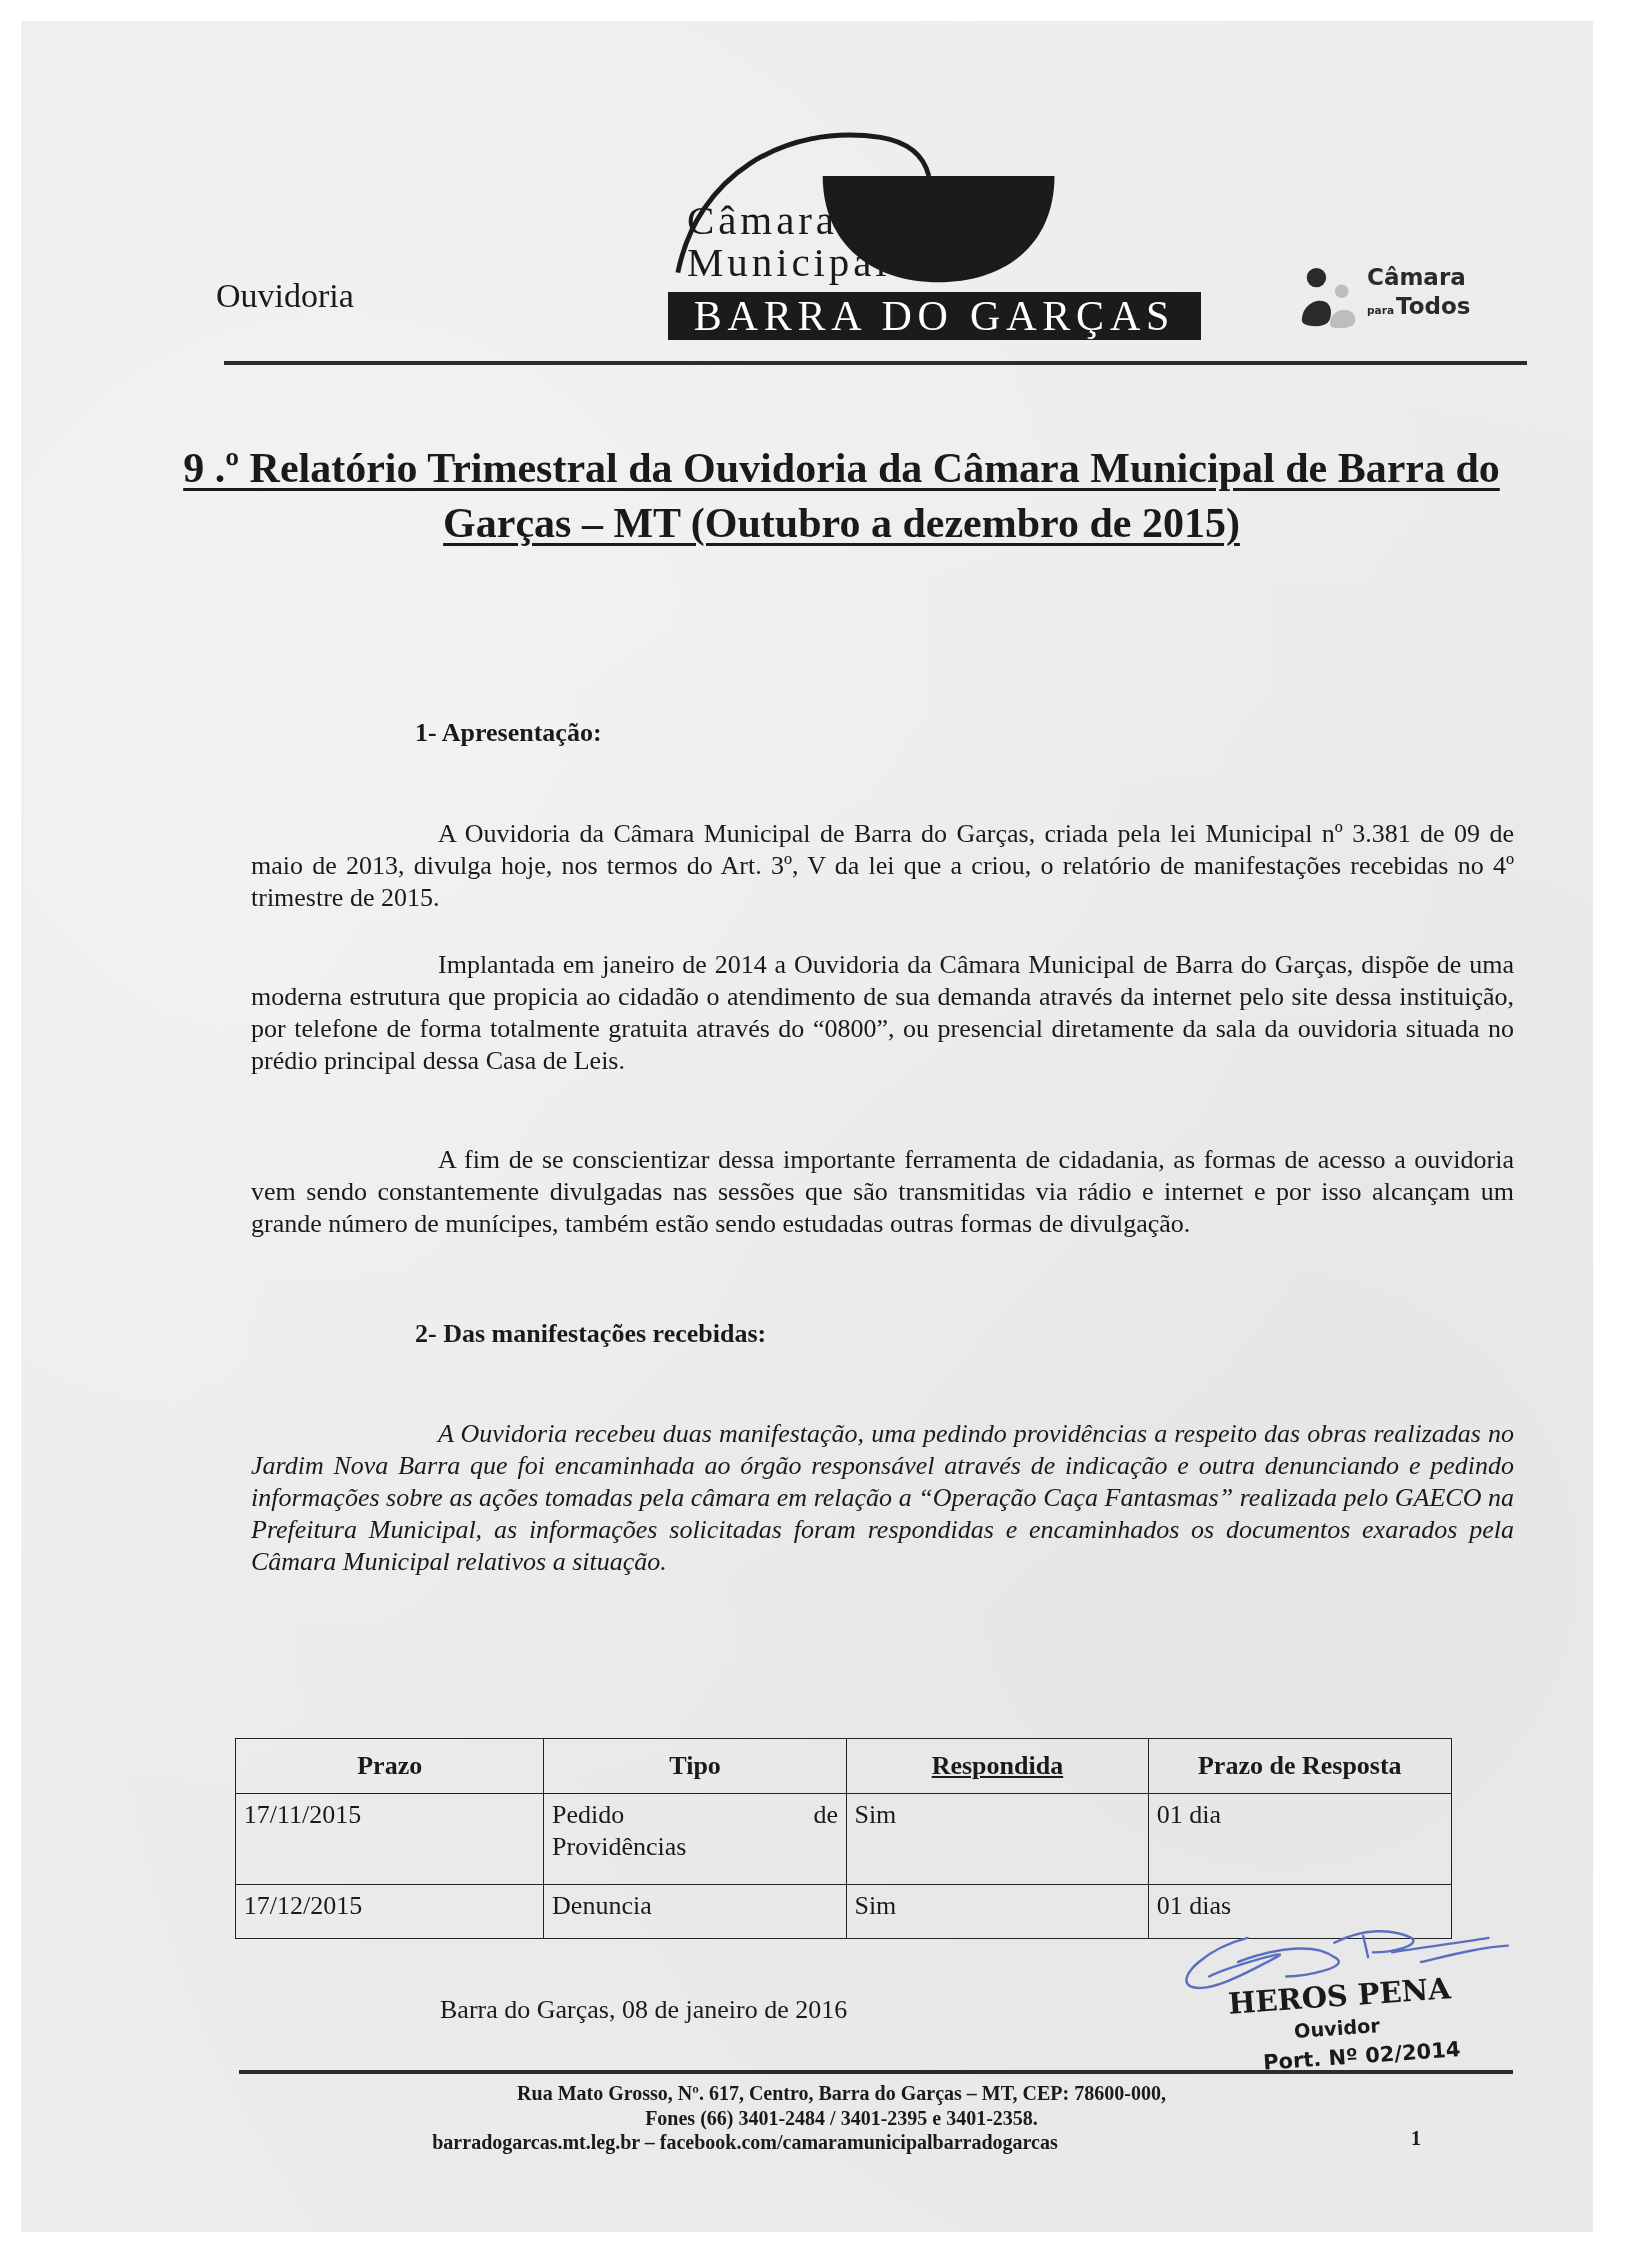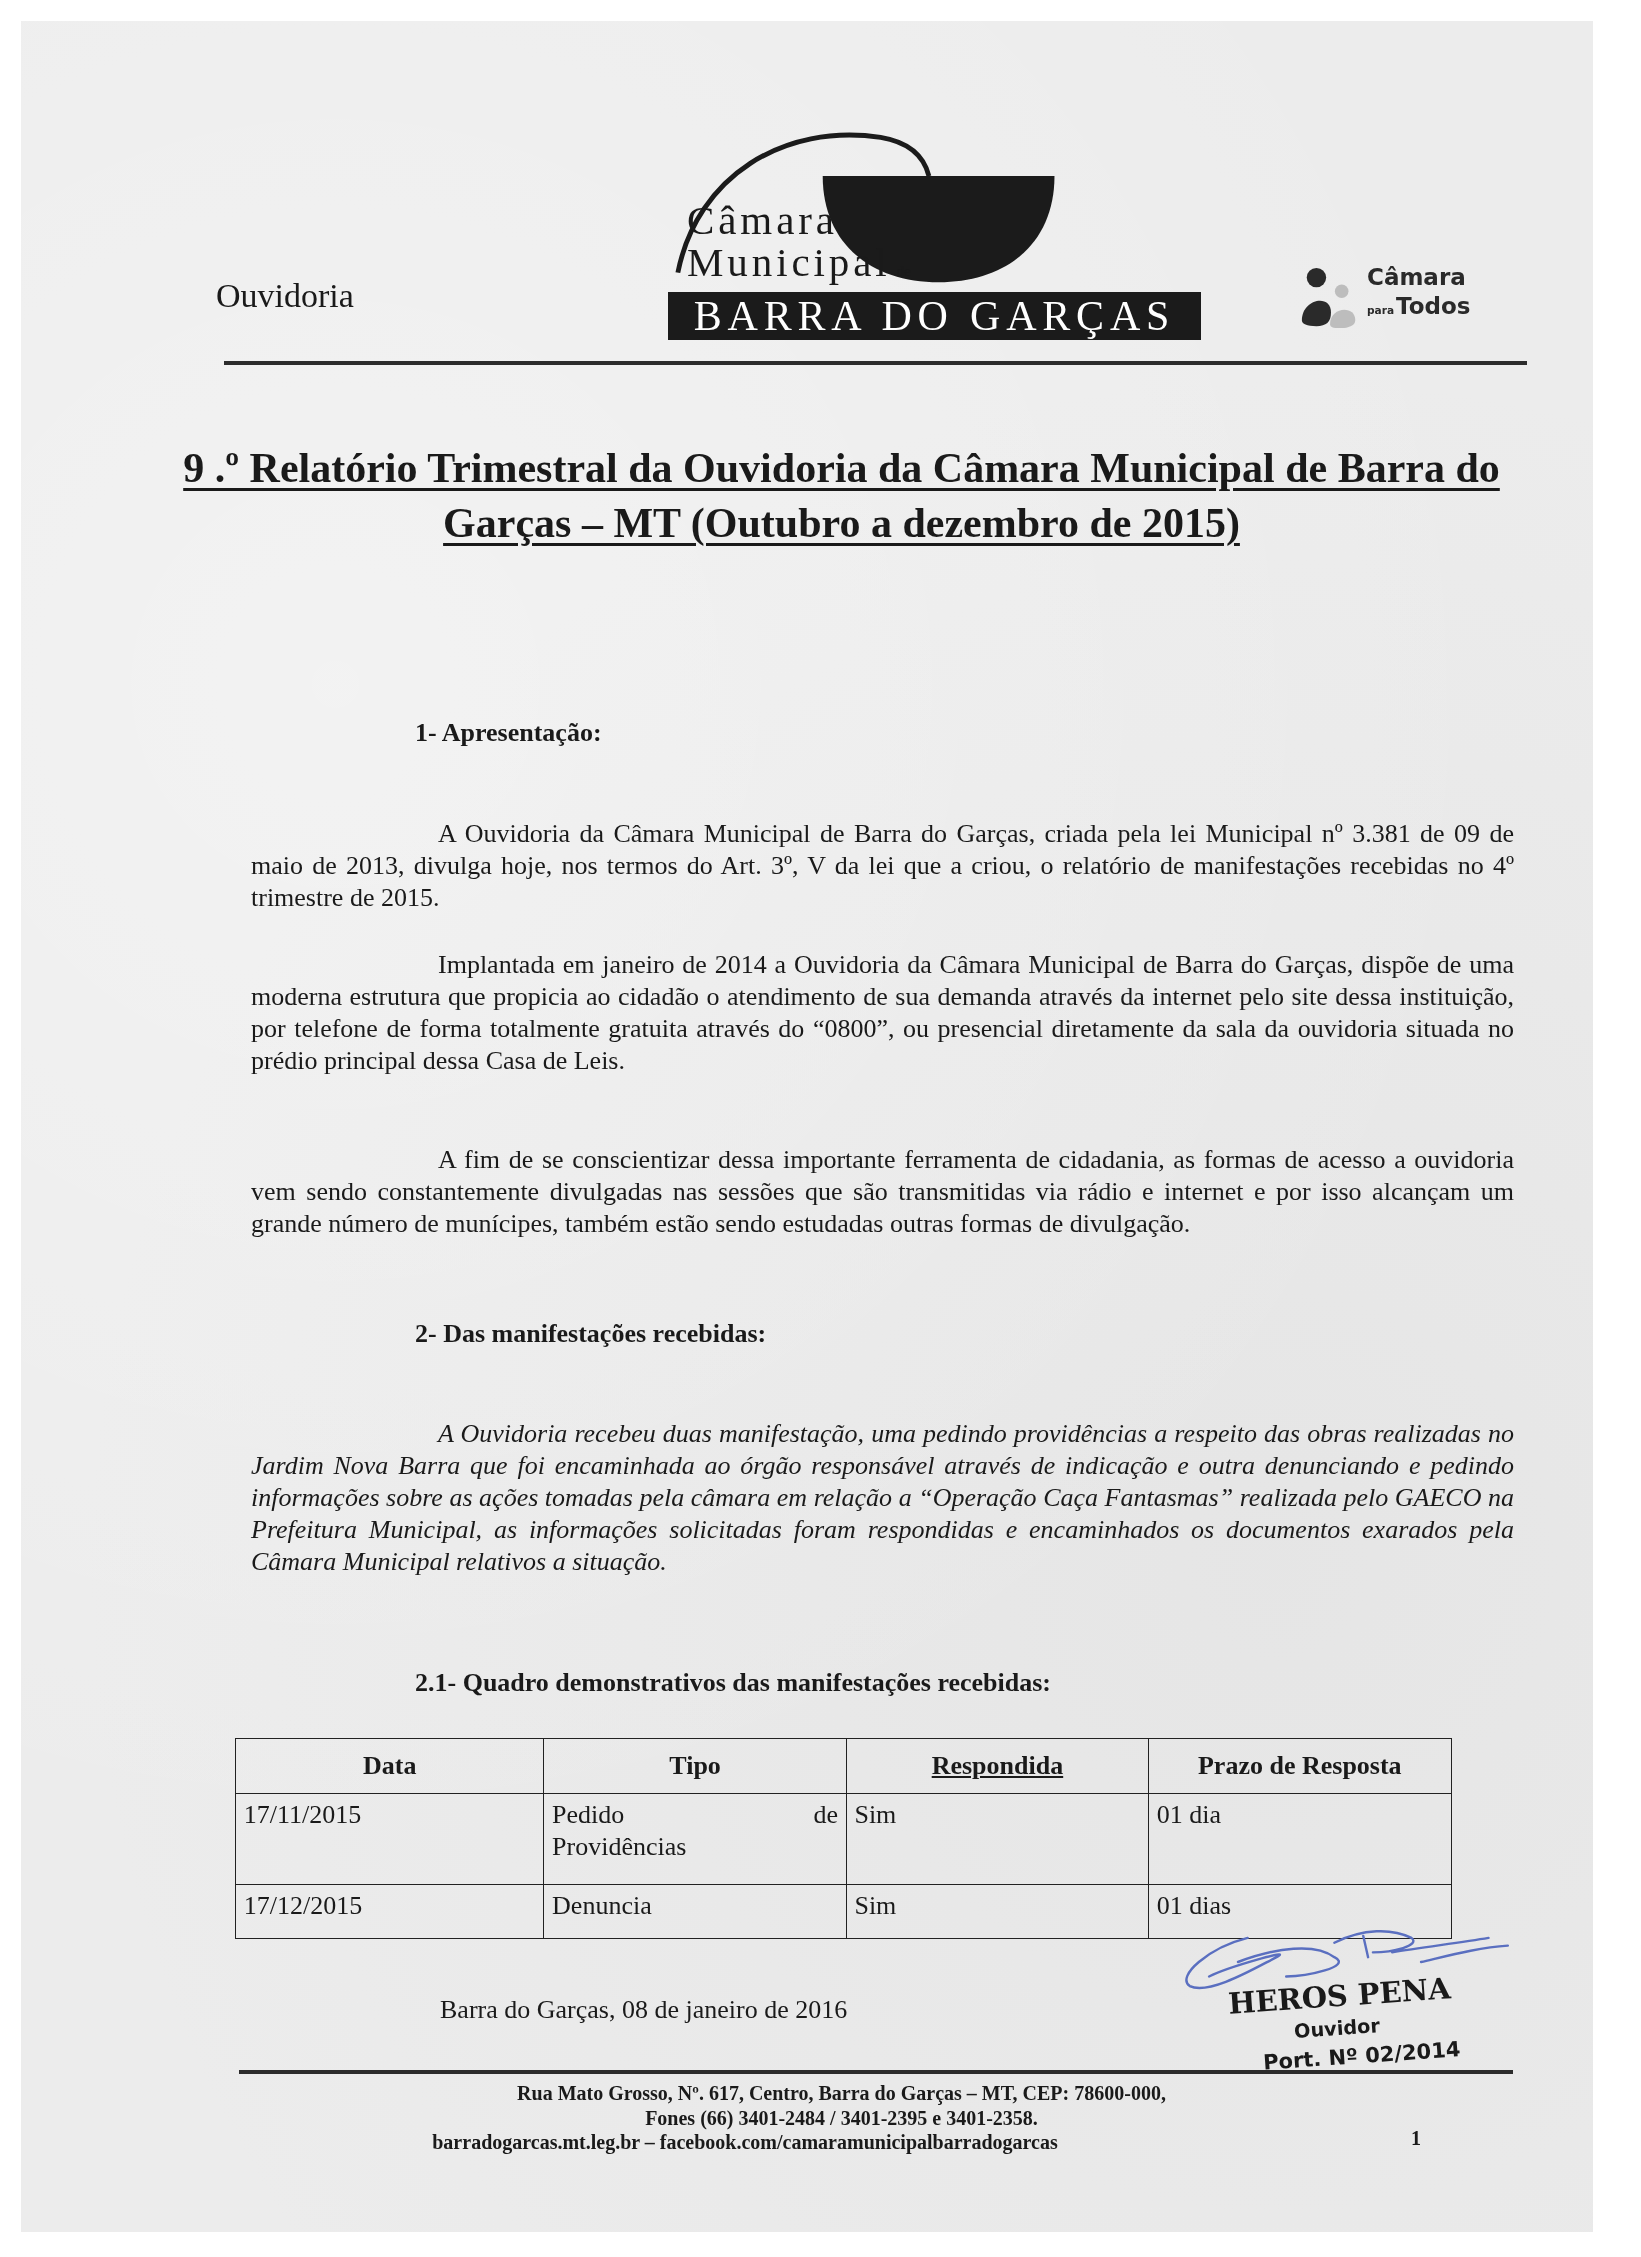--- a/index.html
+++ b/index.html
@@ -113,26 +113,25 @@
   </div>
   <div class="abs para" style="top:1087px;">
     <span class="indent"></span><span>A fim de se conscientizar dessa importante ferramenta de cidadania, as formas de acesso a ouvidoria vem sendo constantemente divulgadas nas sessões que são transmitidas via rádio e internet e por isso alcançam um grande número de munícipes, também estão sendo estudadas outras formas de divulgação.</span>
   </div>
 
   <div class="abs section-h" style="left:394px; top:1298px;">2-  Das manifestações recebidas:</div>
   <div class="abs para" style="top:1361px;font-style:italic;">
     <span class="indent"></span><span>A Ouvidoria recebeu duas manifestação, uma pedindo providências a respeito das obras realizadas no Jardim Nova Barra que foi encaminhada ao órgão responsável através de indicação e outra denunciando e pedindo informações sobre as ações tomadas pela câmara em relação a “Operação Caça Fantasmas” realizada pelo GAECO na Prefeitura Municipal, as informações solicitadas foram respondidas e encaminhados os documentos exarados pela Câmara Municipal relativos a situação.</span>
   </div>
 
-  <div class="abs section-h" style="left:394px; top:1647px;">2.1- Quadro demonstrativos das manifestações recebidas:</div>
 
   <table class="abs tbl">
     <thead>
       <tr>
-        <th class="c1">Data</th>
+        <th class="c1">Prazo</th>
         <th class="c2">Tipo</th>
         <th class="c3">Respondida</th>
         <th class="c4">Prazo de Resposta</th>
       </tr>
     </thead>
     <tbody>
       <tr style="height:91px;">
         <td>17/11/2015</td>
         <td>
           <div class="tipo-split">

